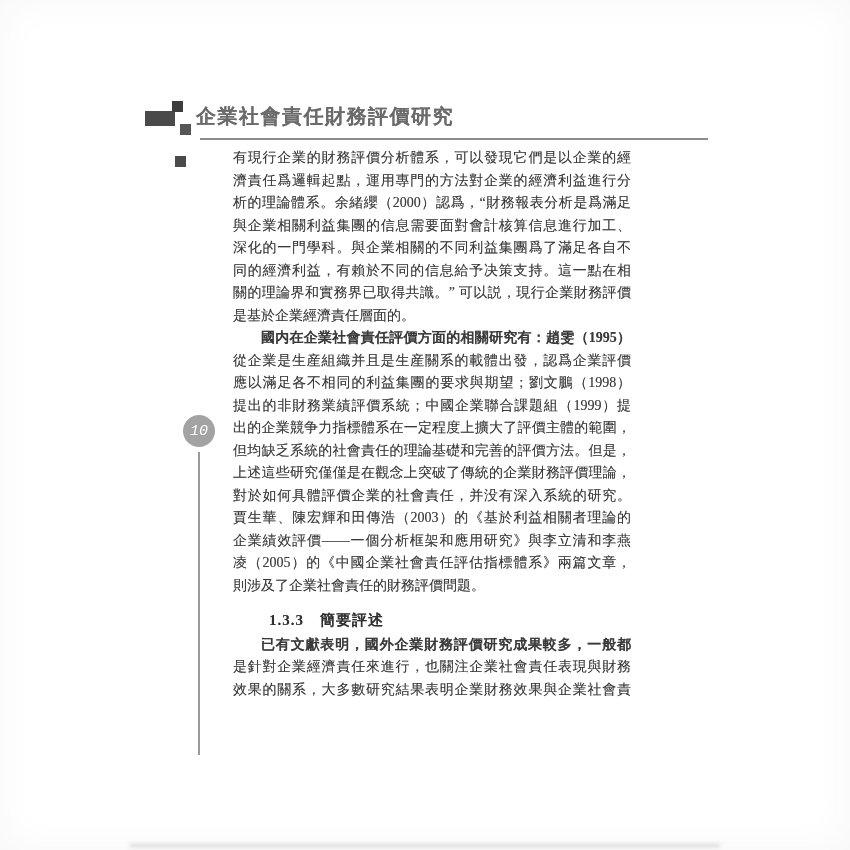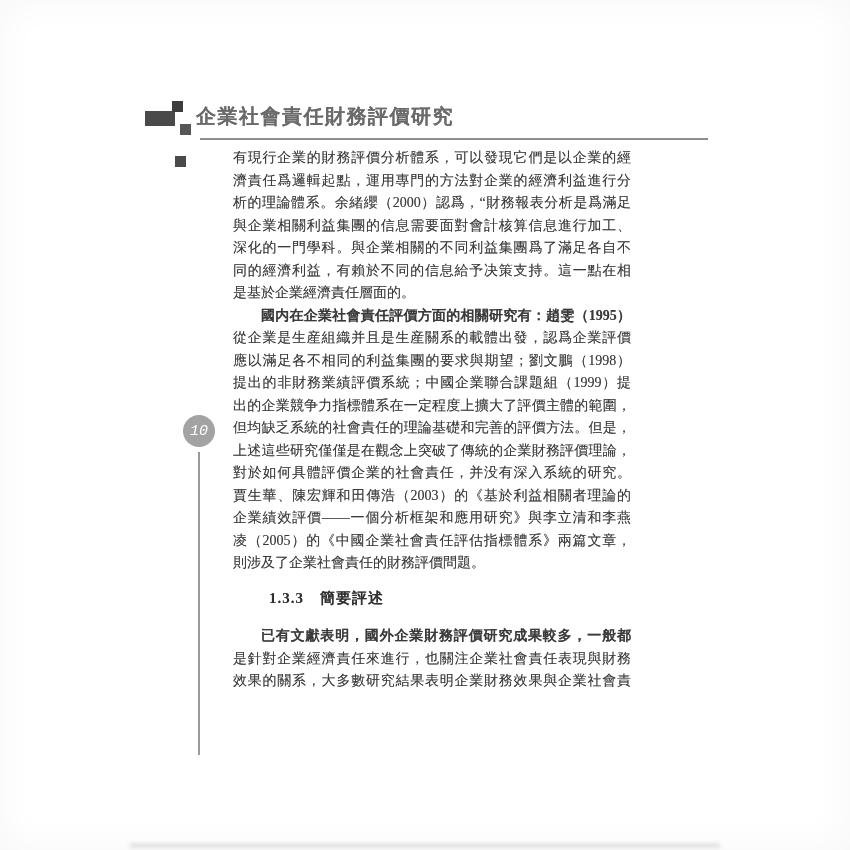--- a/index.html
+++ b/index.html
@@ -35,21 +35,21 @@
   .content {
     position:absolute; left:233px; top:147px; width:398px;
     font-size:14px; line-height:22.5px; color:#3a3a3a;
     text-shadow:0 0 0.6px rgba(60,60,60,0.45);
   }
   .tline { text-align:justify; text-align-last:justify; }
   .tline.last { text-align-last:left; }
   .para.indent-first .tline:first-child { text-indent:2em;font-weight:bold; }
   .section-heading {
     font-size:15px; font-weight:bold; color:#2f2f2f;
-    margin:12px 0 16px 0; padding-left:36px; letter-spacing:1px;
+    margin:12px 0 2px 0; padding-left:36px; letter-spacing:1px;
   }
   .scan-edge-bottom {
     position:absolute; left:130px; right:130px; top:844px; height:3px;
     background:#b0b0b0; filter:blur(2px); opacity:0.55;
   }
 </style>
 </head>
 <body>
 
 <div class="page">
@@ -73,20 +73,21 @@
   <div class="margin-line"></div>
 
   <div class="content">
     <div class="para">
         <div class="tline">有現行企業的財務評價分析體系，可以發現它們是以企業的經</div>
         <div class="tline">濟責任爲邏輯起點，運用專門的方法對企業的經濟利益進行分</div>
         <div class="tline">析的理論體系。余緒纓（2000）認爲，“財務報表分析是爲滿足</div>
         <div class="tline">與企業相關利益集團的信息需要面對會計核算信息進行加工、</div>
         <div class="tline">深化的一門學科。與企業相關的不同利益集團爲了滿足各自不</div>
         <div class="tline">同的經濟利益，有賴於不同的信息給予决策支持。這一點在相</div>
+        <div class="tline">關的理論界和實務界已取得共識。” 可以説，現行企業財務評價</div>
         <div class="tline last">是基於企業經濟責任層面的。</div>
       </div>
     <div class="para indent-first">
         <div class="tline">國内在企業社會責任評價方面的相關研究有：趙雯（1995）</div>
         <div class="tline">從企業是生産組織并且是生産關系的載體出發，認爲企業評價</div>
         <div class="tline">應以滿足各不相同的利益集團的要求與期望；劉文鵬（1998）</div>
         <div class="tline">提出的非財務業績評價系統；中國企業聯合課題組（1999）提</div>
         <div class="tline">出的企業競争力指標體系在一定程度上擴大了評價主體的範圍，</div>
         <div class="tline">但均缺乏系統的社會責任的理論基礎和完善的評價方法。但是，</div>
         <div class="tline">上述這些研究僅僅是在觀念上突破了傳統的企業財務評價理論，</div>

